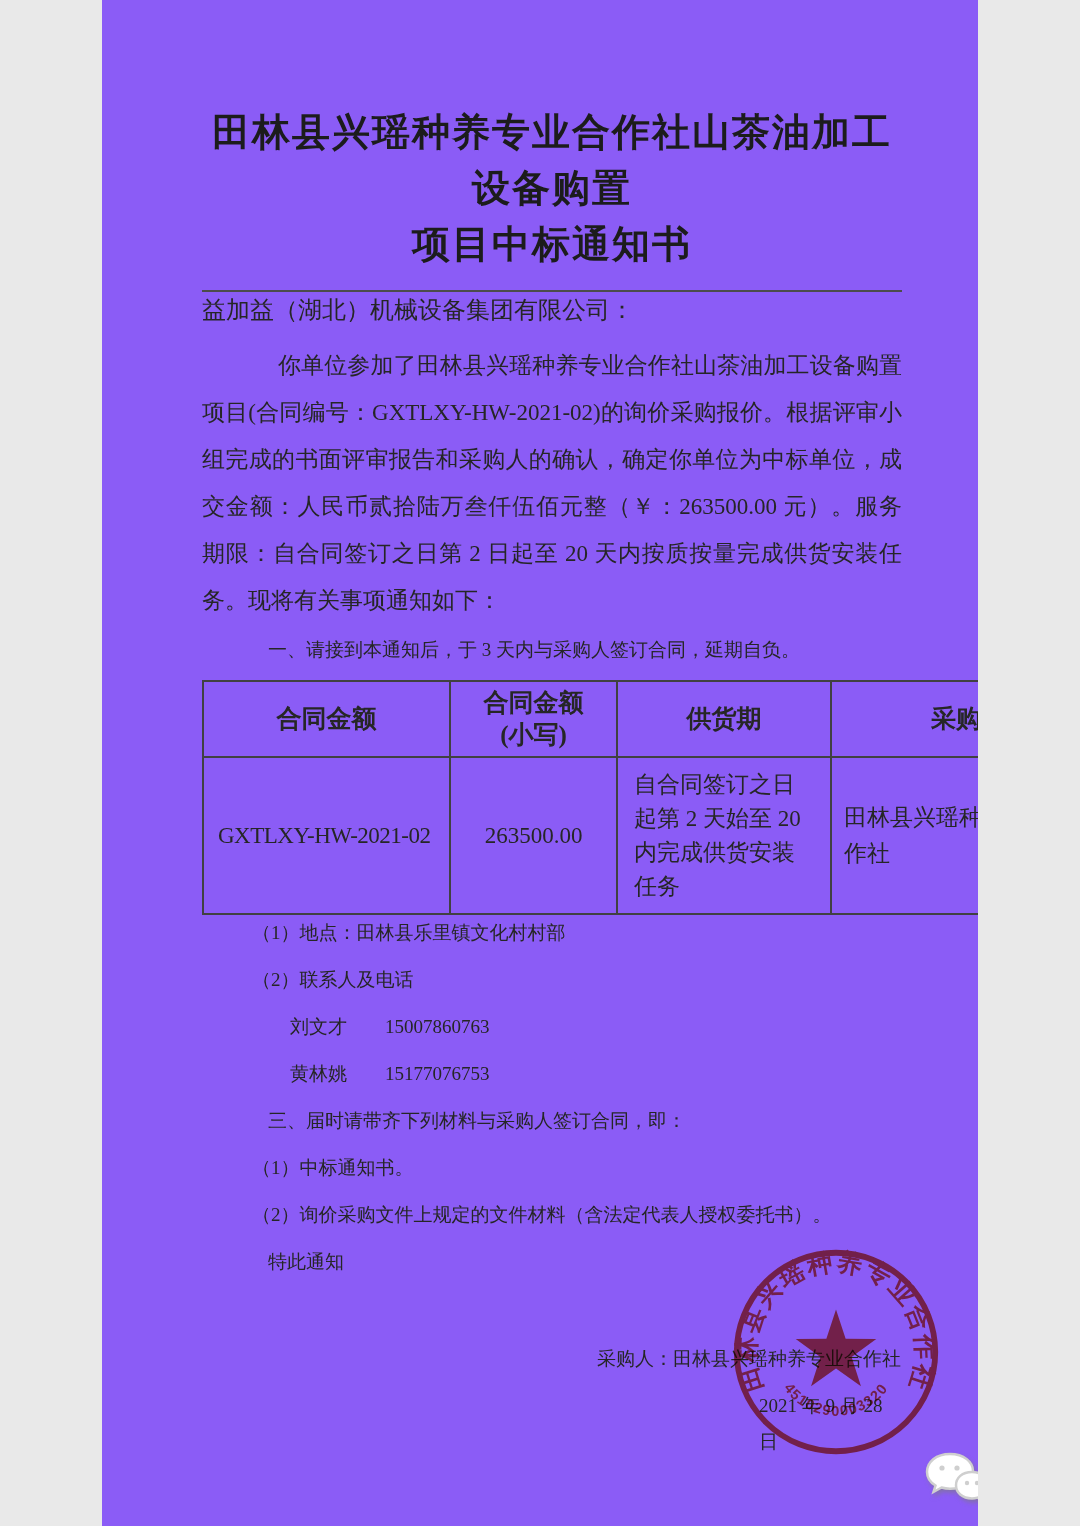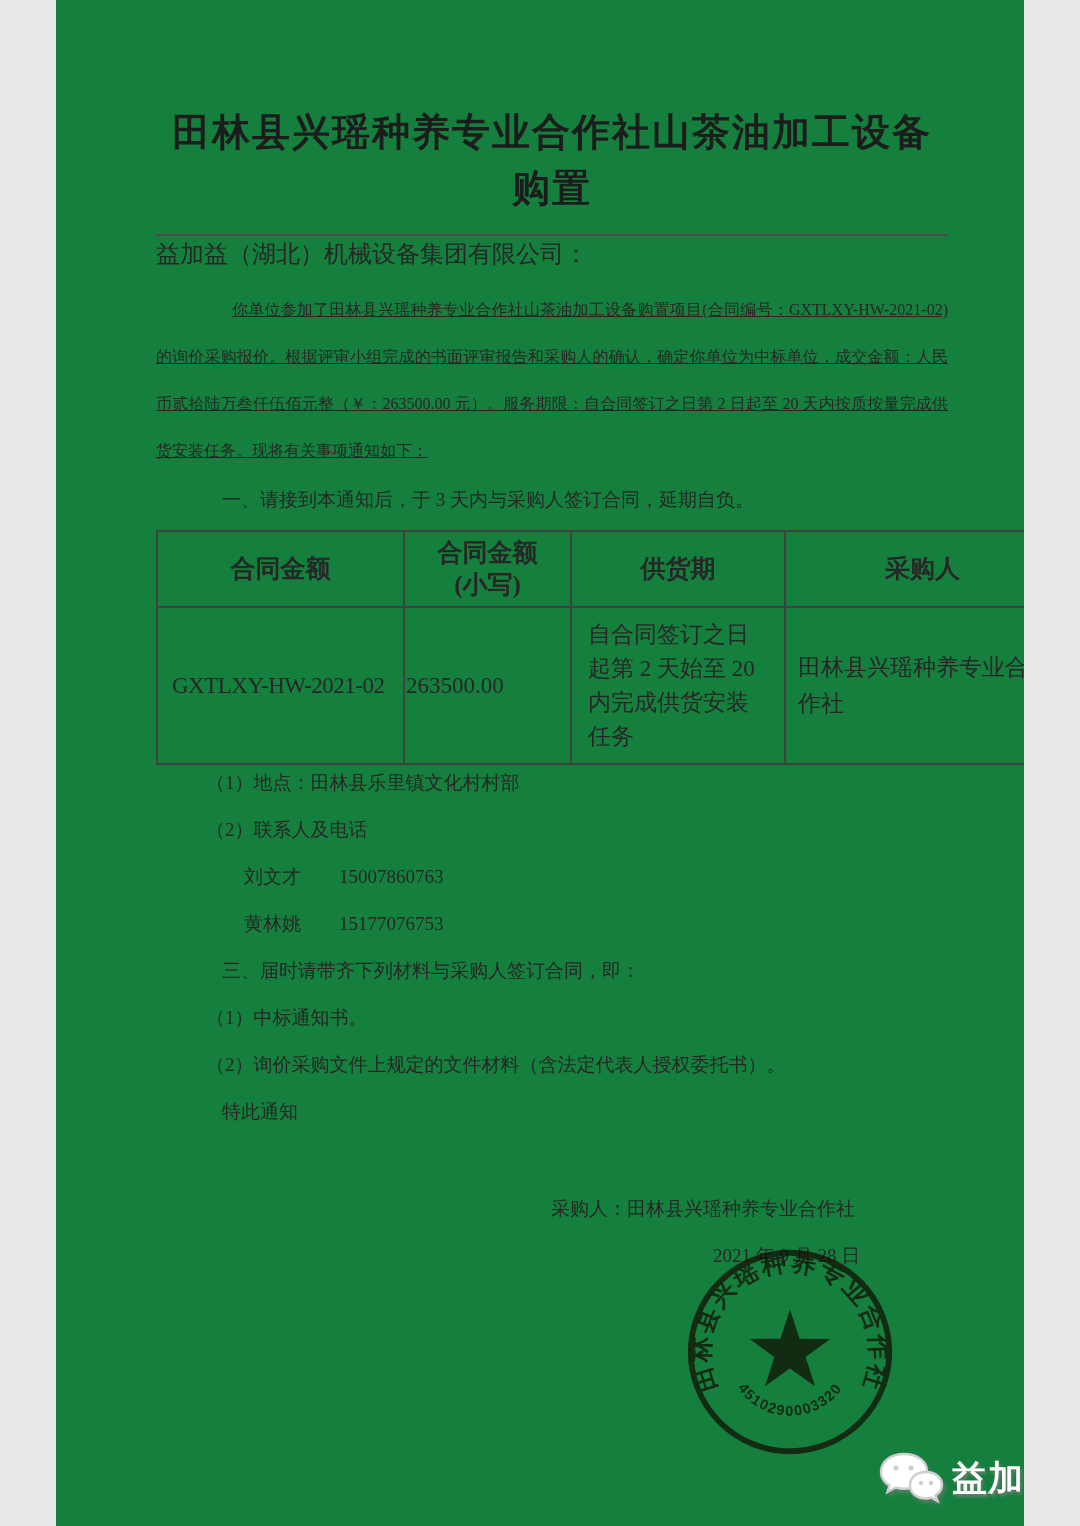--- a/index.html
+++ b/index.html
@@ -1,20 +1,20 @@
 <!DOCTYPE html>
 <html><head>
 <meta charset="utf-8">
 <style>
   html,body{margin:0;padding:0;background:#e9e9e9;}
   .page{
     position:relative;
-    width:968px;height:1526px;
+    width:876px;height:1526px;
     margin:0 auto;
-    background:#15803d;
+    background:#8b5cf6;
     overflow:hidden;
     font-family:"Liberation Serif","DejaVu Serif",serif;
     color:#262626;
   }
   .content{
     position:relative;
     padding:0 76px 0 100px;
   }
   .doc-title{
     margin:104px 0 0 0;
@@ -29,25 +29,24 @@
     border:none;
     border-top:2px solid #4c4c4c;
     margin:18px 0 0 0;
   }
   .recipient{
     font-size:24px;
     line-height:36px;
   }
   .intro{
     margin-top:14px;
-    font-size:16px;
+    font-size:23px;
     line-height:47px;
     text-align:justify;
     text-indent:76px;
-    text-decoration:underline;
   }
   .line{
     font-size:19px;
     line-height:36px;
     margin:0 0 11px 0;
   }
   .clause1{margin-top:8px;padding-left:66px;}
   .indent-num{padding-left:66px;}
   .indent-contact{padding-left:88px;}
   .indent-paren{text-indent:50px;line-height:36px;}
@@ -71,21 +70,21 @@
     text-align:center;
   }
   .contract-table td{
     font-size:23px;
     height:143px;
   }
   .col1{width:247px;}
   .col2{width:167px;}
   .col3{width:214px;}
   .cell-contract{padding-left:14px;letter-spacing:-0.5px;font-size:22px;}
-  .cell-amount{text-align:left;}
+  .cell-amount{text-align:center;}
   .cell-period{padding:6px 16px;line-height:34px;text-align:left;}
   .cell-purchaser{padding:6px 12px;line-height:36px;text-align:left;}
   .section2-heading{margin-top:18px;}
   .closing{margin-top:9px;}
   .sig-name{margin-top:61px;padding-left:395px;}
   .sig-date{padding-left:557px;}
   
   .seal{
     position:absolute;
     left:628px;top:1246px;
@@ -115,20 +114,21 @@
   .wm-icon{filter:drop-shadow(2px 3px 2px rgba(125,125,125,0.6));}
 </style>
 </head>
 <body>
 
 <div class="page">
   <div class="content">
 
     <h1 class="doc-title">
       <span style="display:block">田林县兴瑶种养专业合作社山茶油加工设备购置</span>
+      <span style="display:block">项目中标通知书</span>
     </h1>
 
     <hr class="divider">
 
     <div class="recipient">益加益（湖北）机械设备集团有限公司：</div>
 
     <div class="intro">你单位参加了田林县兴瑶种养专业合作社山茶油加工设备购置项目(合同编号：GXTLXY-HW-2021-02)的询价采购报价。根据评审小组完成的书面评审报告和采购人的确认，确定你单位为中标单位，成交金额：人民币贰拾陆万叁仟伍佰元整（￥：263500.00 元）。服务期限：自合同签订之日第 2 日起至 20 天内按质按量完成供货安装任务。现将有关事项通知如下：</div>
 
     <div class="line clause1">一、请接到本通知后，于 3 天内与采购人签订合同，延期自负。</div>
 

